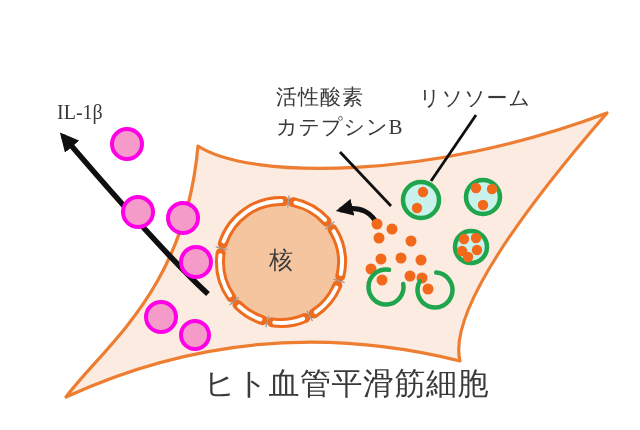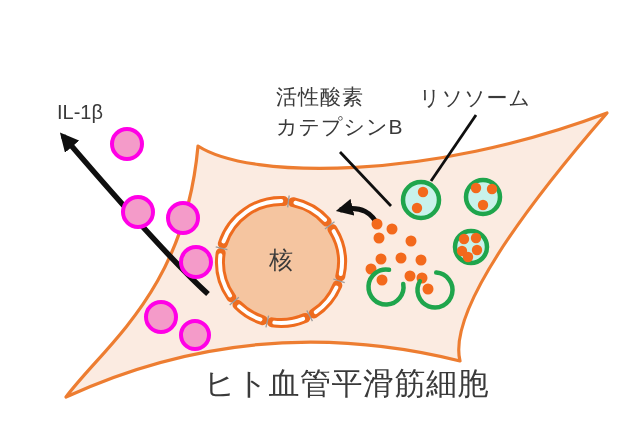--- a/index.html
+++ b/index.html
@@ -1,17 +1,17 @@
 <!DOCTYPE html>
 <html><head>
 <meta charset="utf-8">
 <style>
   html,body{margin:0;padding:0;background:#ffffff;}
   #stage{position:relative;width:640px;height:430px;overflow:hidden;
-         font-family:Liberation Sans, sans-serif;}
+         font-family:Liberation Serif, serif;}
   #scene{position:absolute;left:0;top:0;}
   .lbl{position:absolute;color:#3a3a3a;white-space:nowrap;line-height:1.45;}
   .lbl-il1b{left:57px;top:98px;font-size:20px;font-weight:500;}
   .lbl-ros{left:276px;top:82px;font-size:21px;letter-spacing:1px;}
   .lbl-lyso{left:419px;top:83px;font-size:21px;letter-spacing:1px;}
   .lbl-nucleus{left:281px;top:262px;font-size:24px;transform:translate(-50%,-54%);}
   .lbl-cell{left:204px;top:362px;font-size:31px;letter-spacing:0.5px;}
 </style>
 </head>
 <body>

